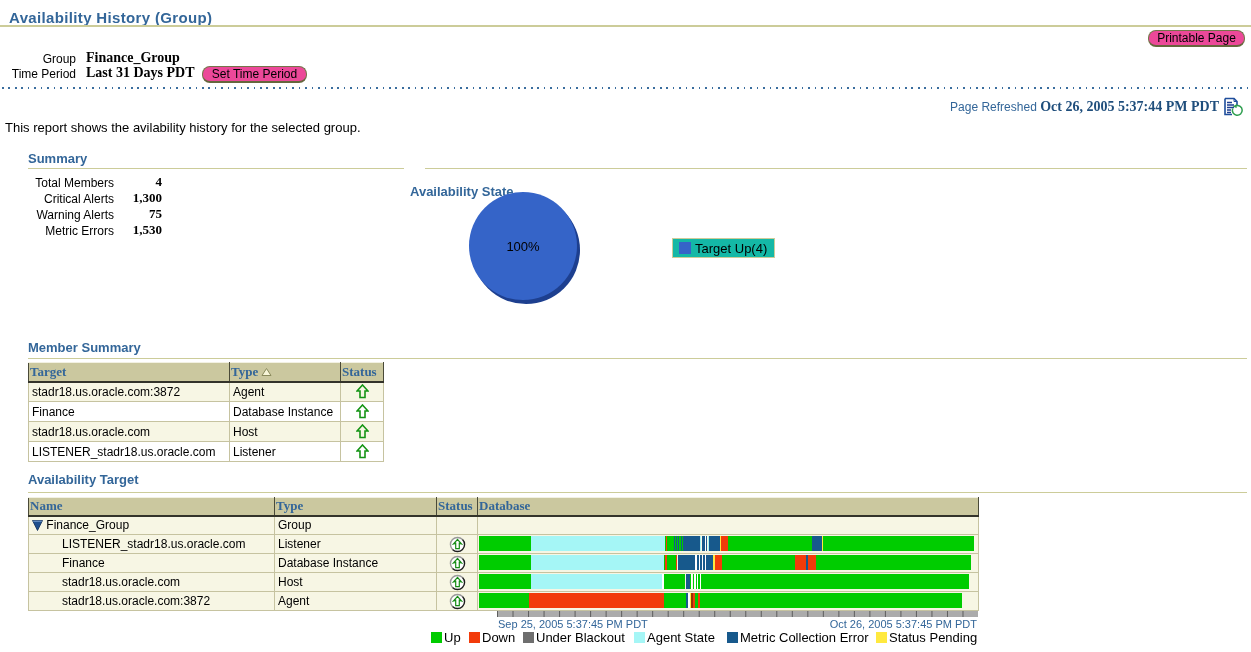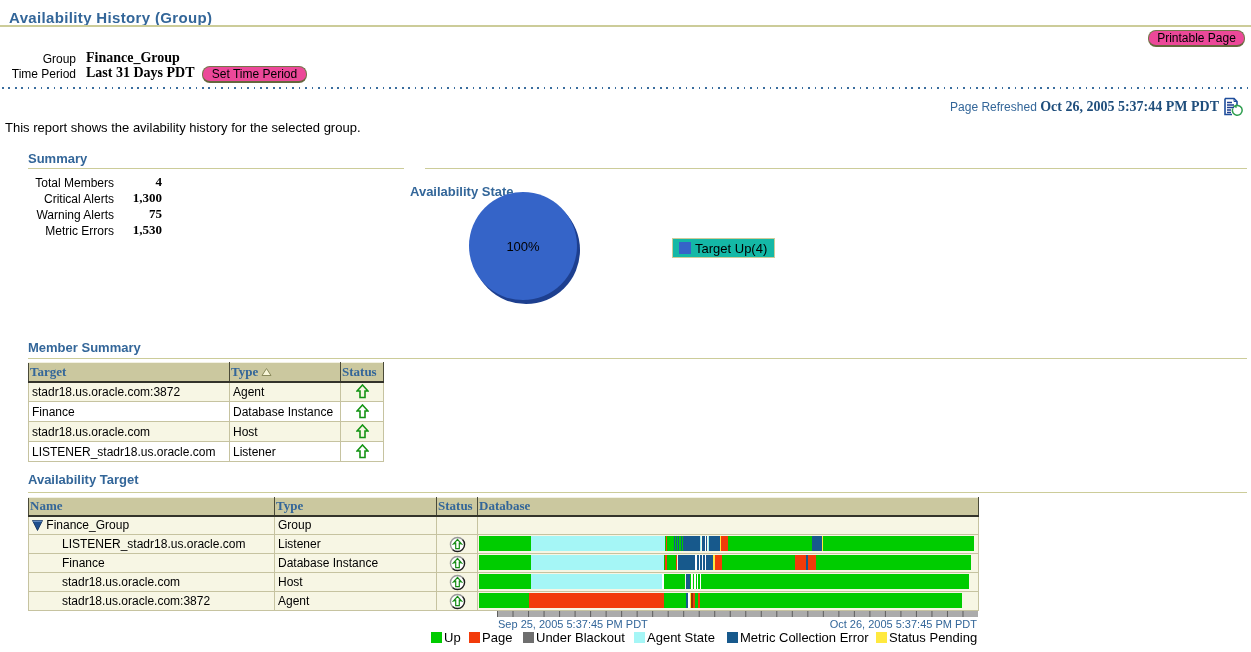--- a/index.html
+++ b/index.html
@@ -303,21 +303,21 @@
       <rect x="465.48" y="0" width="1" height="6" fill="#5e5e5e"></rect>
       <rect x="481.0" y="0" width="1" height="6" fill="#5e5e5e"></rect>
     </svg>
   <div class="abs blue" style="left:498px;top:618px;font-size:11px;">Sep 25, 2005 5:37:45 PM PDT</div>
   <div class="abs blue" style="left:700px;top:618px;width:277px;text-align:right;white-space:nowrap;font-size:11px;">Oct 26, 2005 5:37:45 PM PDT</div>
 
   <div class="abs" id="botlegend" style="left:425px;top:630px;height:14px;font-size:13px;">
       <div class="abs" style="left:6px;top:2px;width:11px;height:11px;background:#00cc00;"></div>
       <div class="abs" style="left:19px;top:0px;white-space:nowrap;">Up</div>
       <div class="abs" style="left:44px;top:2px;width:11px;height:11px;background:#f23b0a;"></div>
-      <div class="abs" style="left:57px;top:0px;white-space:nowrap;">Page</div>
+      <div class="abs" style="left:57px;top:0px;white-space:nowrap;">Down</div>
       <div class="abs" style="left:98px;top:2px;width:11px;height:11px;background:#6e6e6e;"></div>
       <div class="abs" style="left:111px;top:0px;white-space:nowrap;">Under Blackout</div>
       <div class="abs" style="left:209px;top:2px;width:11px;height:11px;background:#a5f6f6;"></div>
       <div class="abs" style="left:222px;top:0px;white-space:nowrap;">Agent State</div>
       <div class="abs" style="left:302px;top:2px;width:11px;height:11px;background:#17598c;"></div>
       <div class="abs" style="left:315px;top:0px;white-space:nowrap;">Metric Collection Error</div>
       <div class="abs" style="left:451px;top:2px;width:11px;height:11px;background:#ffe93f;"></div>
       <div class="abs" style="left:464px;top:0px;white-space:nowrap;">Status Pending</div>
     </div>
 </div>

